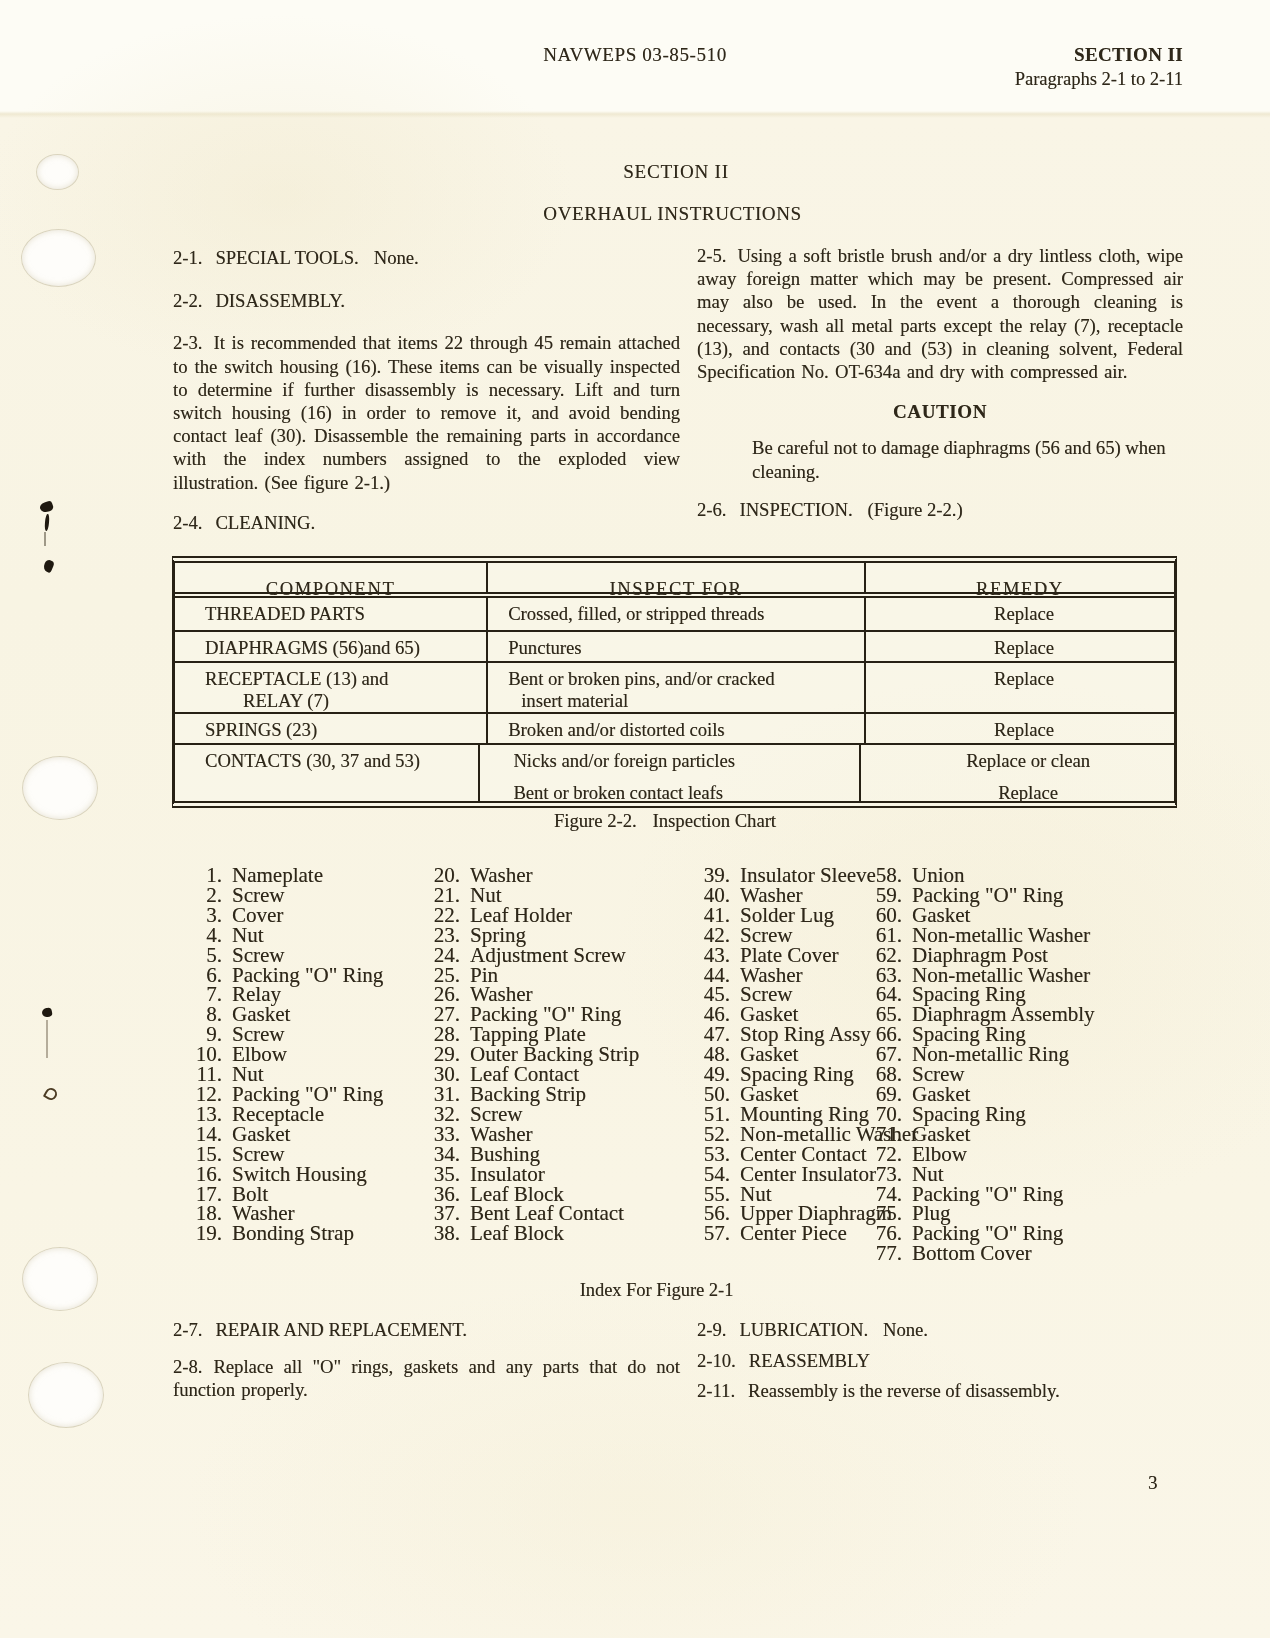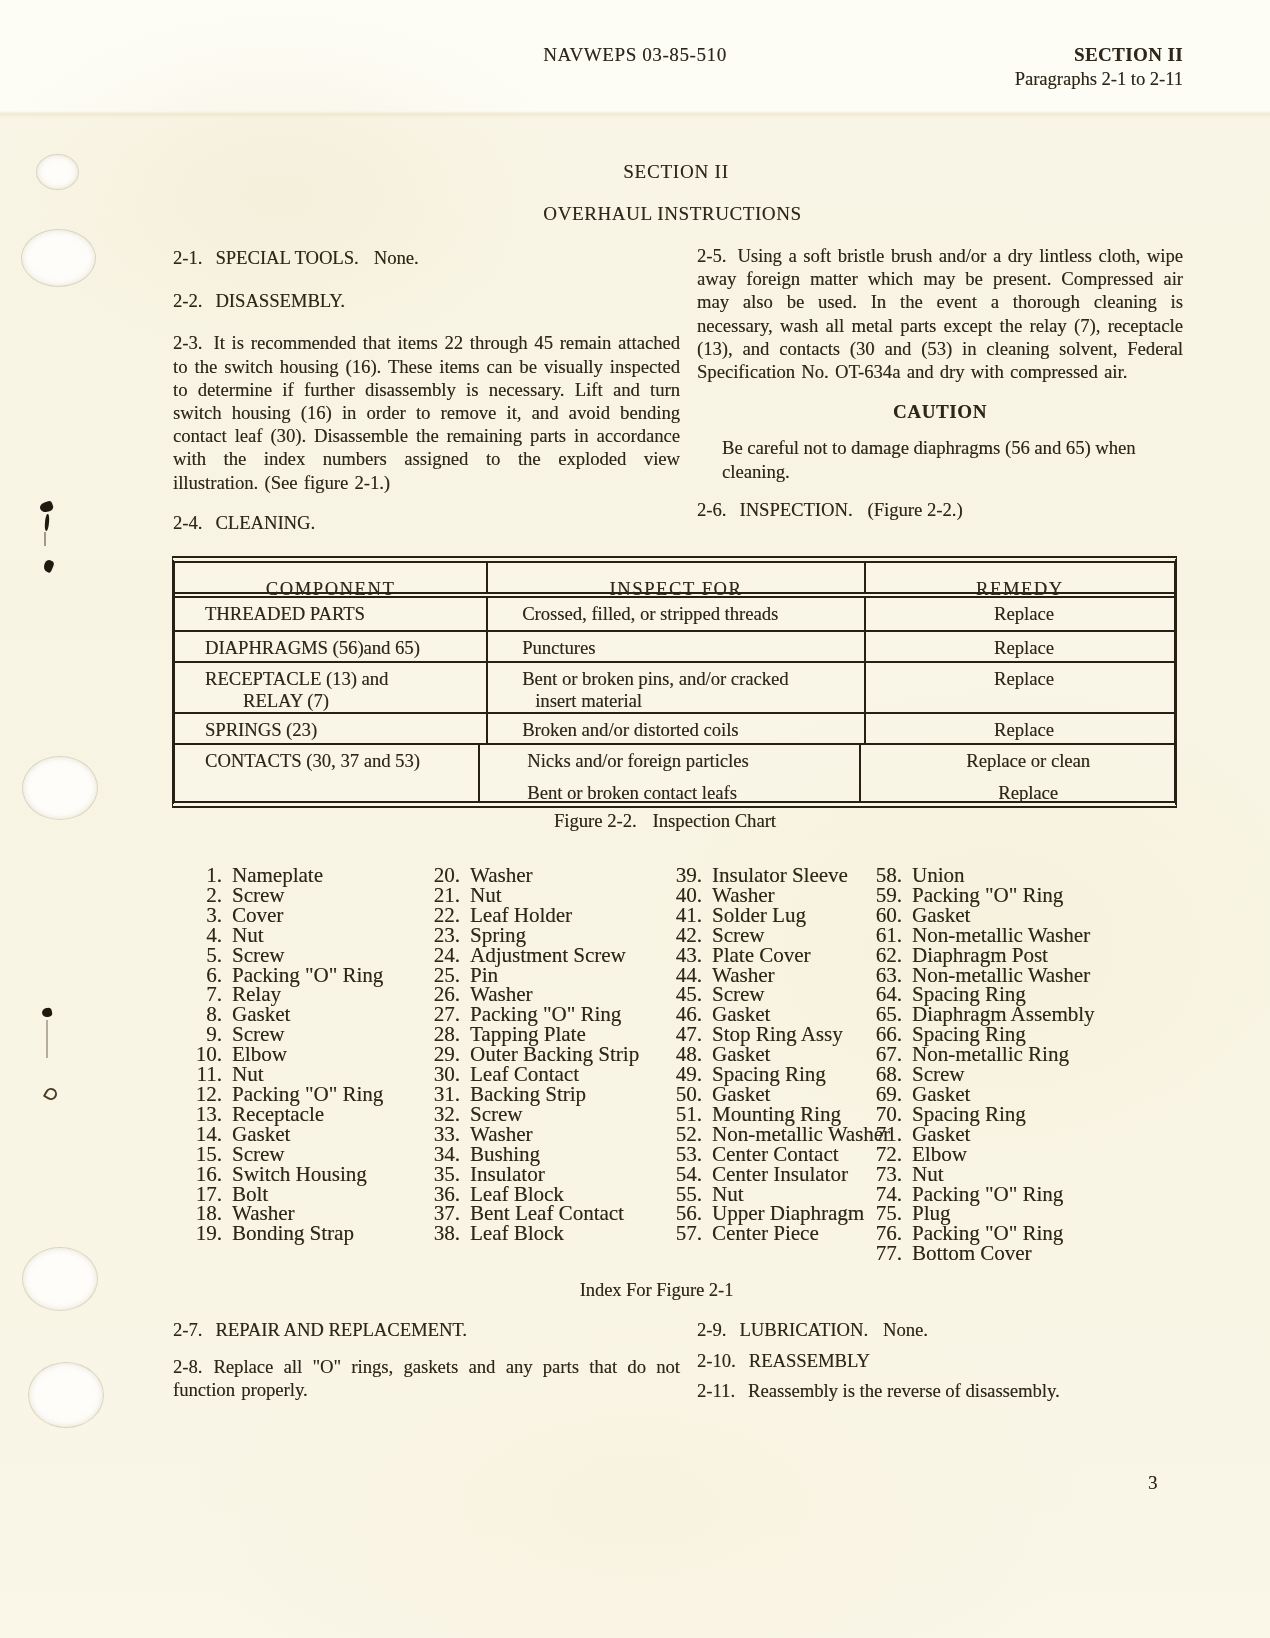--- a/index.html
+++ b/index.html
@@ -30,34 +30,34 @@
   .col{font-size:18.6px;line-height:23.2px;}
   .col-l{top:240px;left:173px;width:507px;}
   .col-r{top:240px;left:697px;width:486px;}
   .h-line{margin-top:20px;}
   .h-line:first-child{margin-top:6px;}
   .hnum{margin-right:13px;}
   .hsuf{margin-left:15px;}
   .flow{text-align:justify;margin-top:19px;word-spacing:1.6px;}
   .flow .pnum{margin-right:11px;}
   .caution-t{text-align:center;margin-top:17px;letter-spacing:.6px;font-weight:bold;font-size:19px;}
-  .caution-b{margin-top:13px;margin-left:25px;width:432px;}
+  .caution-b{margin-top:13px;margin-left:55px;width:432px;}
   
   .tbl{
     top:556px;left:172px;width:1005px;
     border-left:3px solid #27211577;border-right:3px solid #272115;
     border-left-color:#272115;
     border-top:7px double #272115;border-bottom:7px double #272115;
     font-size:18.6px;box-sizing:border-box;background:rgba(253,251,242,.25);
   }
   .trow{display:flex;box-sizing:border-box;}
   .trow.sep{border-top:2.5px solid #272115;}
   .cell{box-sizing:border-box;padding-top:5px;}
   .c1{width:315px;border-right:2.5px solid #272115;padding-left:30px;}
-  .c2{width:380px;border-right:2.5px solid #272115;padding-left:34px;}
+  .c2{width:380px;border-right:2.5px solid #272115;padding-left:20px;}
   .c3{width:310px;text-align:center;padding-left:8px;}
   .thead{height:35px;border-bottom:6px double #272115;}
   .thead .cell{text-align:center;letter-spacing:1.6px;padding-left:0;padding-top:16px;font-size:18.5px;}
   .line2c{padding-left:38px;}
   .line2i{padding-left:13px;}
   .dual1{margin-bottom:9.5px;}
   
   .figcap{top:810px;left:0;width:1330px;text-align:center;font-size:18.6px;}
   .figcap .gap{display:inline-block;width:16px;}
   
@@ -259,21 +259,21 @@
       <div class="ix"><span class="n">34.</span><span class="t">Bushing</span></div>
 
       <div class="ix"><span class="n">35.</span><span class="t">Insulator</span></div>
 
       <div class="ix"><span class="n">36.</span><span class="t">Leaf Block</span></div>
 
       <div class="ix"><span class="n">37.</span><span class="t">Bent Leaf Contact</span></div>
 
       <div class="ix"><span class="n">38.</span><span class="t">Leaf Block</span></div>
     </div>
-  <div class="abs ixcol" style="left:672px;">
+  <div class="abs ixcol" style="left:700px;">
 
       <div class="ix"><span class="n">39.</span><span class="t">Insulator Sleeve</span></div>
 
       <div class="ix"><span class="n">40.</span><span class="t">Washer</span></div>
 
       <div class="ix"><span class="n">41.</span><span class="t">Solder Lug</span></div>
 
       <div class="ix"><span class="n">42.</span><span class="t">Screw</span></div>
 
       <div class="ix"><span class="n">43.</span><span class="t">Plate Cover</span></div>

